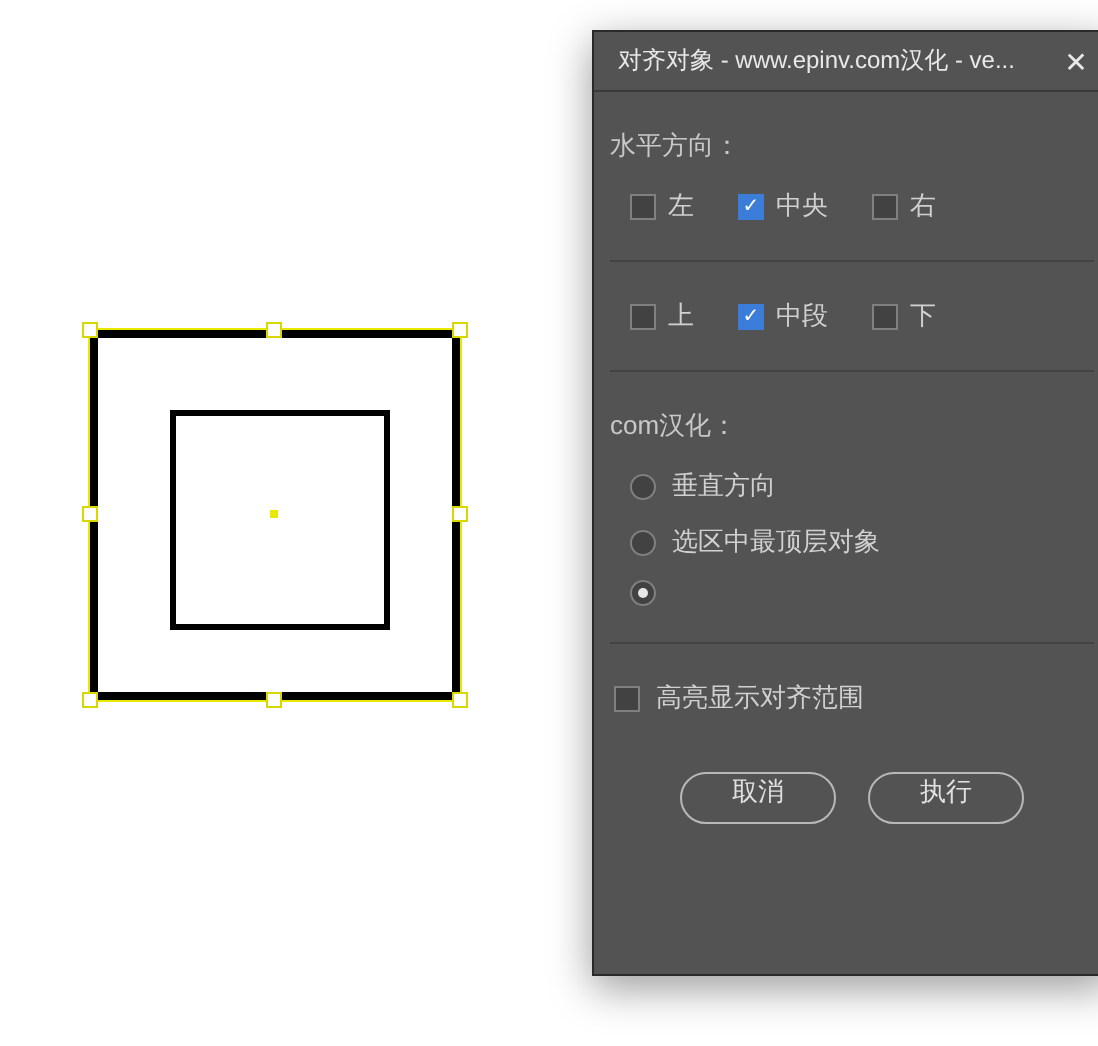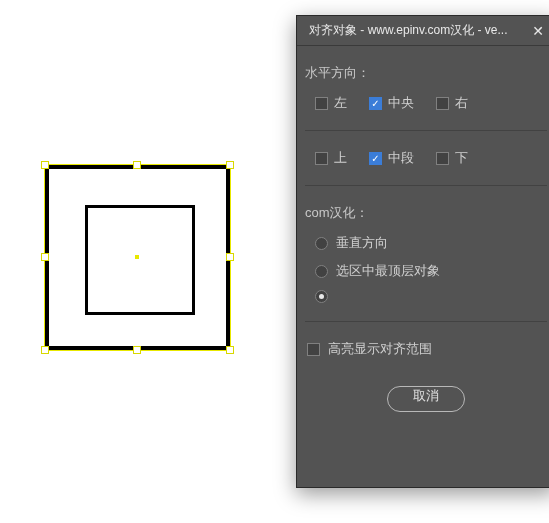--- a/index.html
+++ b/index.html
@@ -210,15 +210,18 @@
 
     <div class="highlight-row check-item">
       <span class="chk"></span>
       <span>高亮显示对齐范围</span>
     </div>
 
     <div class="btn-row">
       <div class="btn">
           <span>取消</span>
         </div>
+      <div class="btn">
+          <span>执行</span>
+        </div>
     </div>
   </div>
 </div>
 
 </body></html>

